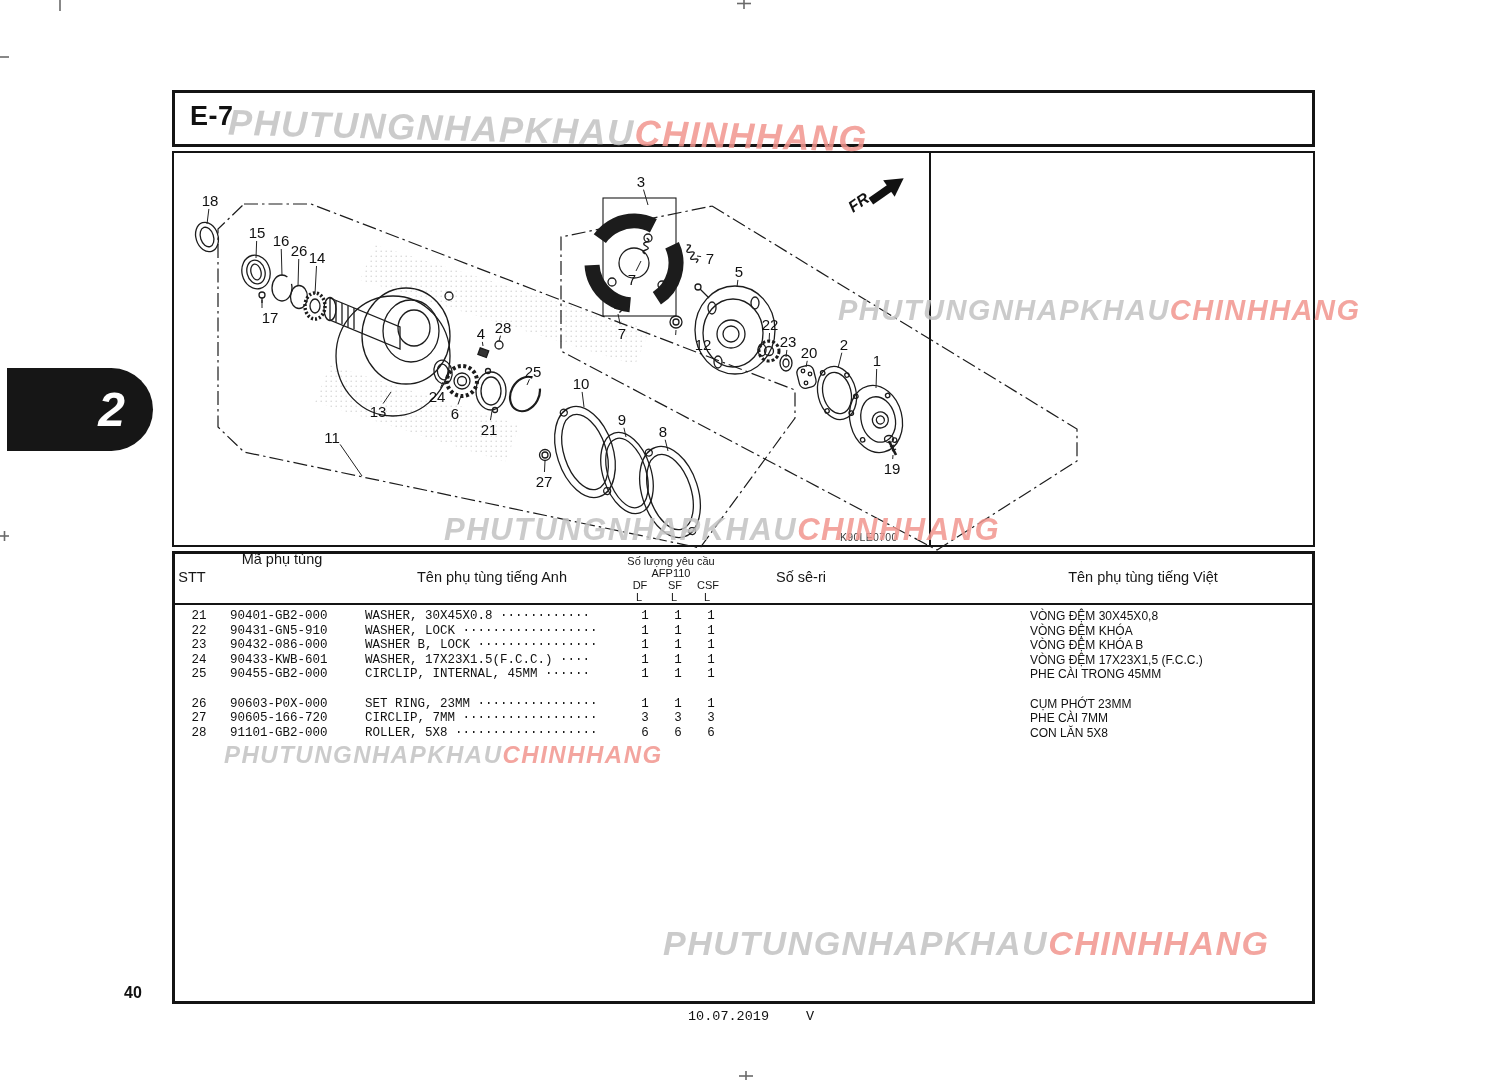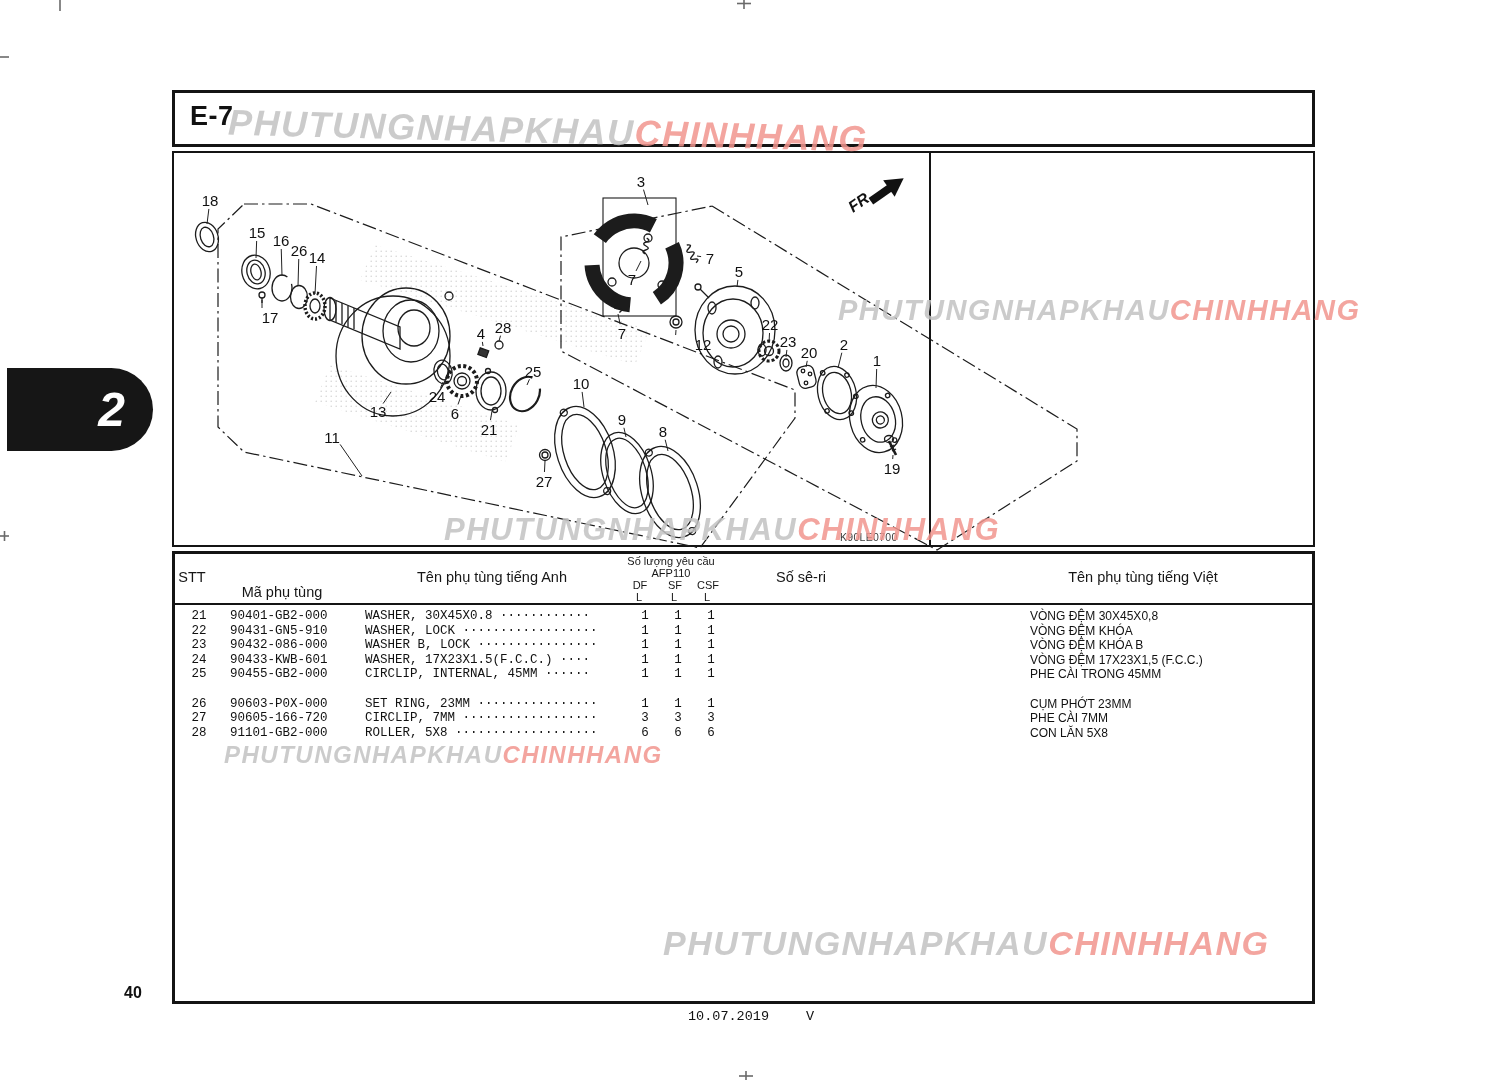--- a/index.html
+++ b/index.html
@@ -305,21 +305,21 @@
       <div class="callout" style="left: 770px; top: 324px;">22</div>
       <div class="callout" style="left: 788px; top: 341px;">23</div>
       <div class="callout" style="left: 809px; top: 352px;">20</div>
       <div class="callout" style="left: 844px; top: 344px;">2</div>
       <div class="callout" style="left: 877px; top: 360px;">1</div>
       <div class="callout" style="left: 892px; top: 468px;">19</div>
     </div>
 
   <div>
     <div class="th" style="left:192px;top:569px;">STT</div>
-    <div class="th" style="left:282px;top:584px;">Mã phụ tùng</div>
+    <div class="th" style="left:282px;top:551px;">Mã phụ tùng</div>
     <div class="th" style="left:492px;top:569px;">Tên phụ tùng tiếng Anh</div>
     <div class="thsmall" style="left:671px;top:555px;">Số lượng yêu cầu</div>
     <div class="thsmall" style="left:671px;top:567px;">AFP110</div>
     <div class="thsmall" style="left:640px;top:579px;">DF</div>
     <div class="thsmall" style="left:675px;top:579px;">SF</div>
     <div class="thsmall" style="left:708px;top:579px;">CSF</div>
     <div class="thsmall" style="left:639px;top:591px;">L</div>
     <div class="thsmall" style="left:674px;top:591px;">L</div>
     <div class="thsmall" style="left:707px;top:591px;">L</div>
     <div class="th" style="left:801px;top:569px;">Số sê-ri</div>

